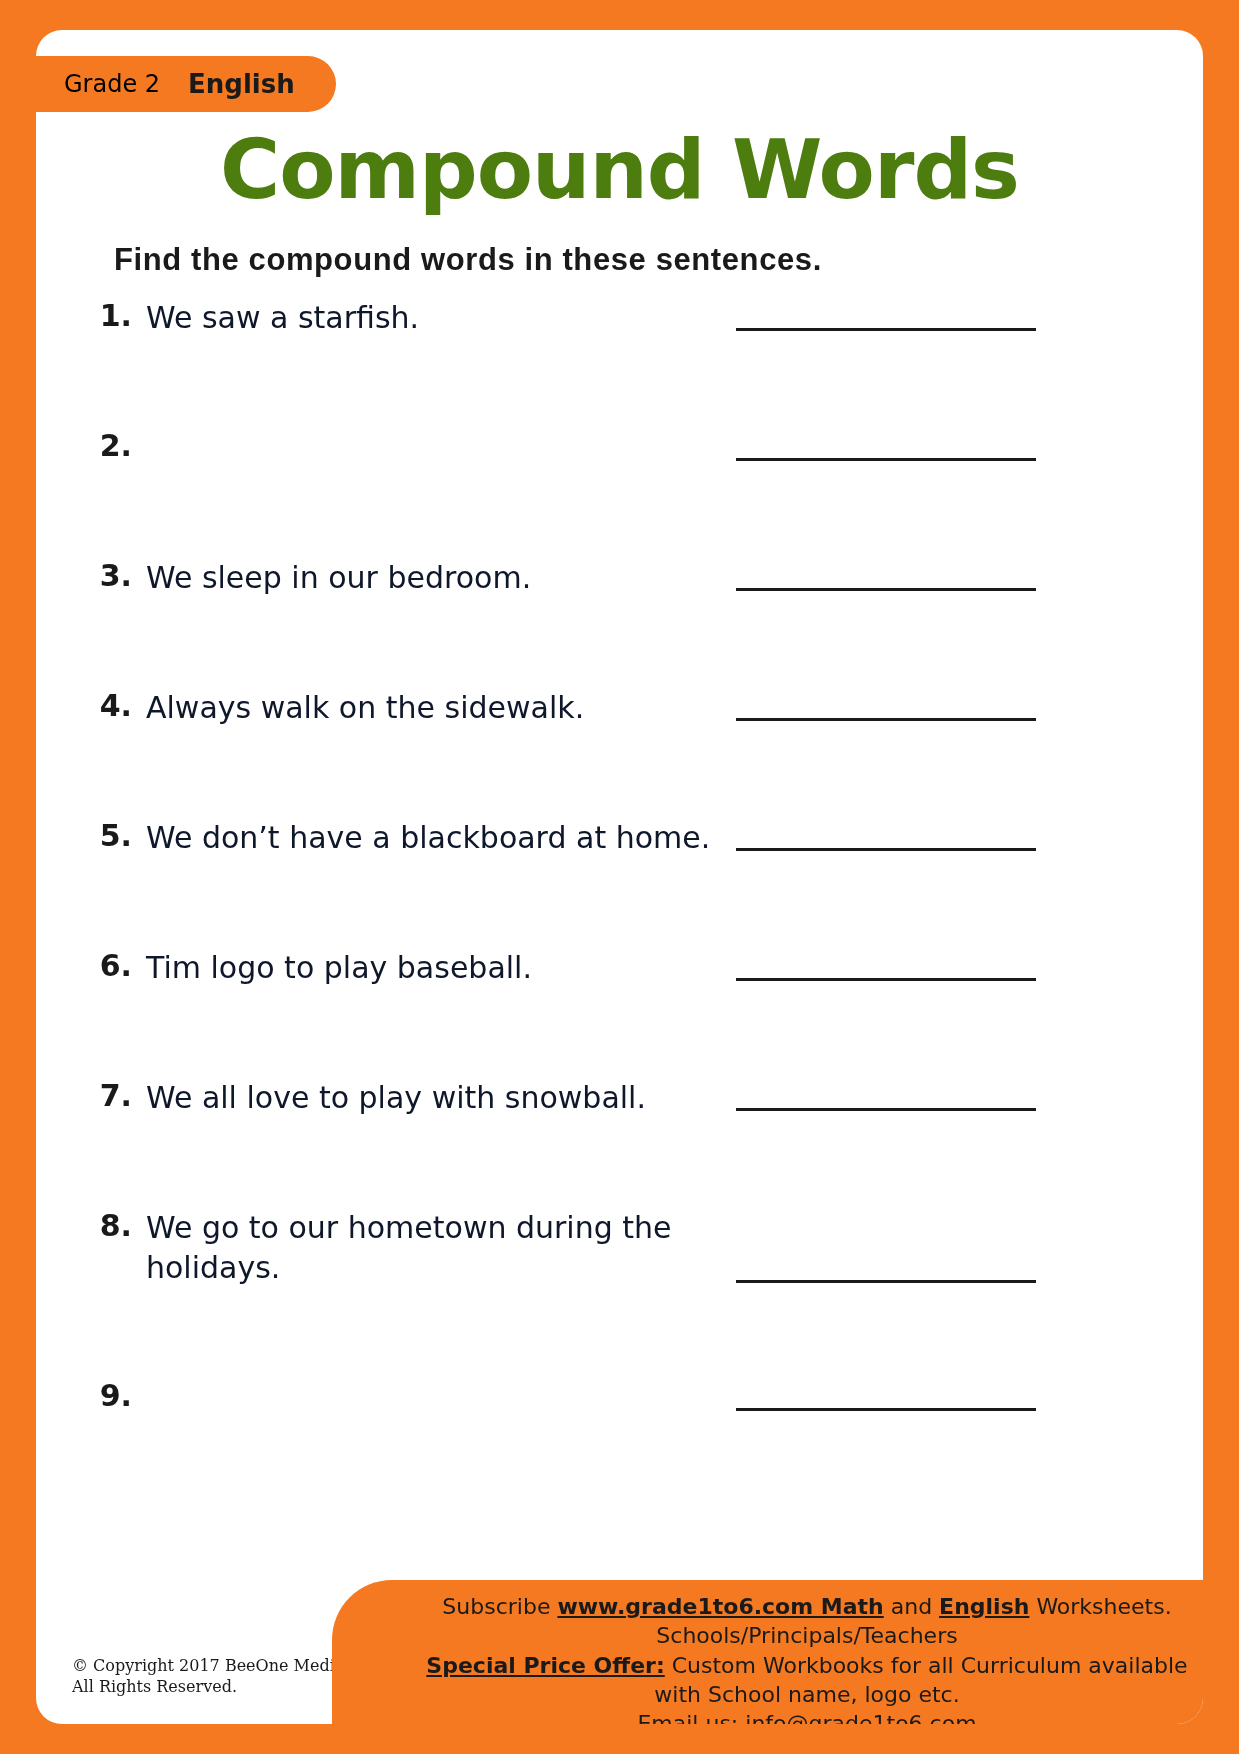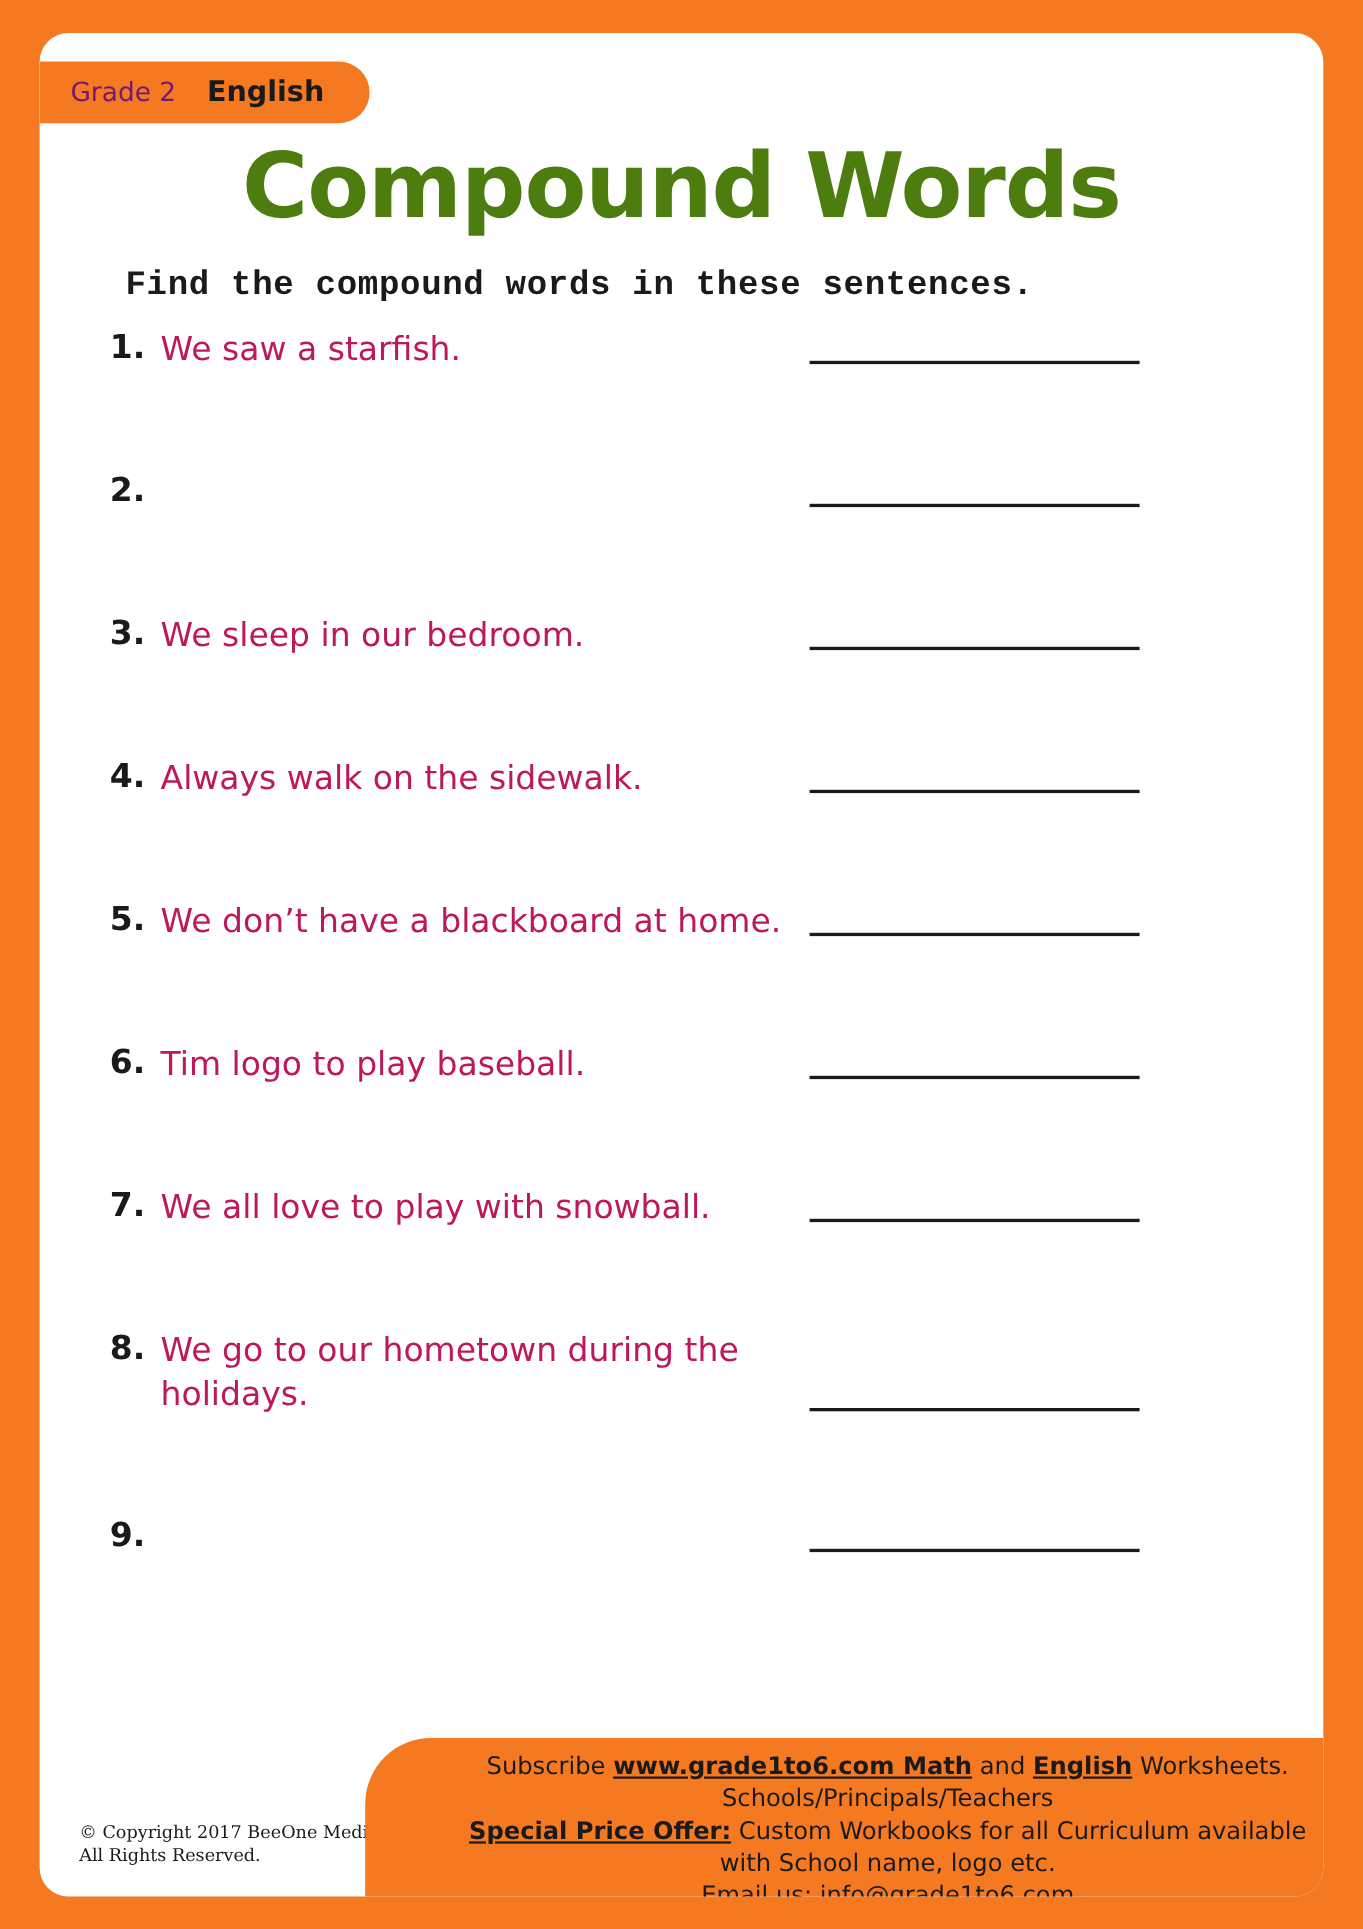--- a/index.html
+++ b/index.html
@@ -44,21 +44,21 @@
     background: #F47920;
     border-top-right-radius: 28px;
     border-bottom-right-radius: 28px;
     display: flex;
     align-items: center;
     padding-left: 28px;
     padding-right: 30px;
     gap: 28px;
   }
   .grade-text {
-    color: #701a75;
+    color: #000000;
     font-size: 24px;
     font-family: "DejaVu Sans", sans-serif;
   }
   .subject-text {
     color: #1a1a1a;
     font-size: 26px;
     font-weight: bold;
     font-family: "DejaVu Sans", sans-serif;
   }
 
@@ -77,21 +77,21 @@
   }
 
   .instruction {
     position: absolute;
     top: 212px;
     left: 78px;
     font-size: 31px;
     font-weight: bold;
     color: #1a1a1a;
     letter-spacing: 0.6px;
-    font-family: Liberation Mono, monospace;
+    font-family: Liberation Sans, sans-serif;
   }
 
   
   .questions {
     position: absolute;
     top: 268px;
     left: 0;
     width: 1167px;
   }
   .q-row {
@@ -108,21 +108,21 @@
     font-weight: bold;
     color: #1a1a1a;
     font-family: "DejaVu Sans", sans-serif;
   }
   .q-text {
     position: absolute;
     left: 110px;
     top: 0;
     width: 600px;
     font-size: 30px;
-    color: #be185d;
+    color: #0f172a;
     line-height: 1.33;
     font-family: "DejaVu Sans", sans-serif;
   }
   .q-blank {
     position: absolute;
     left: 700px;
     top: 30px;
     width: 300px;
     border-bottom: 3px solid #1a1a1a;
     height: 2px;

